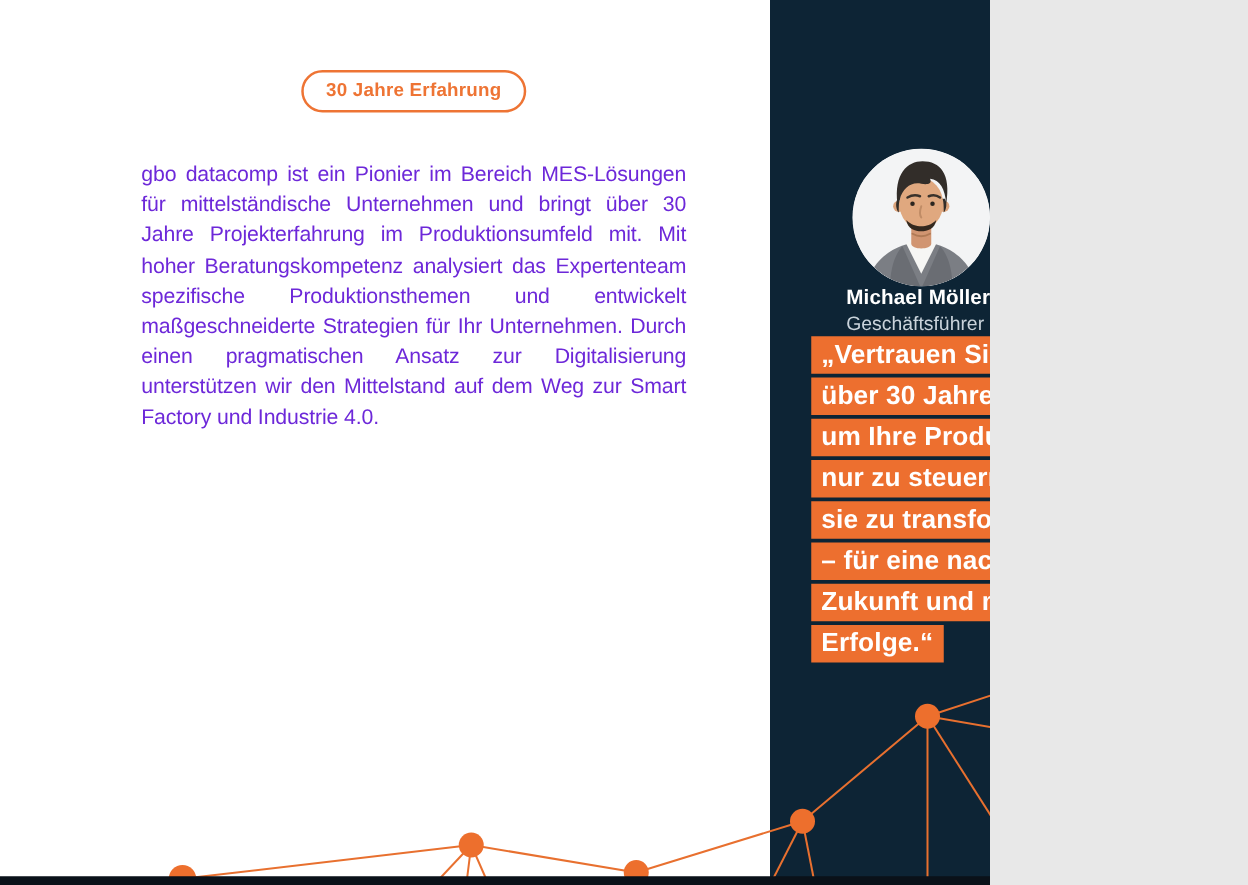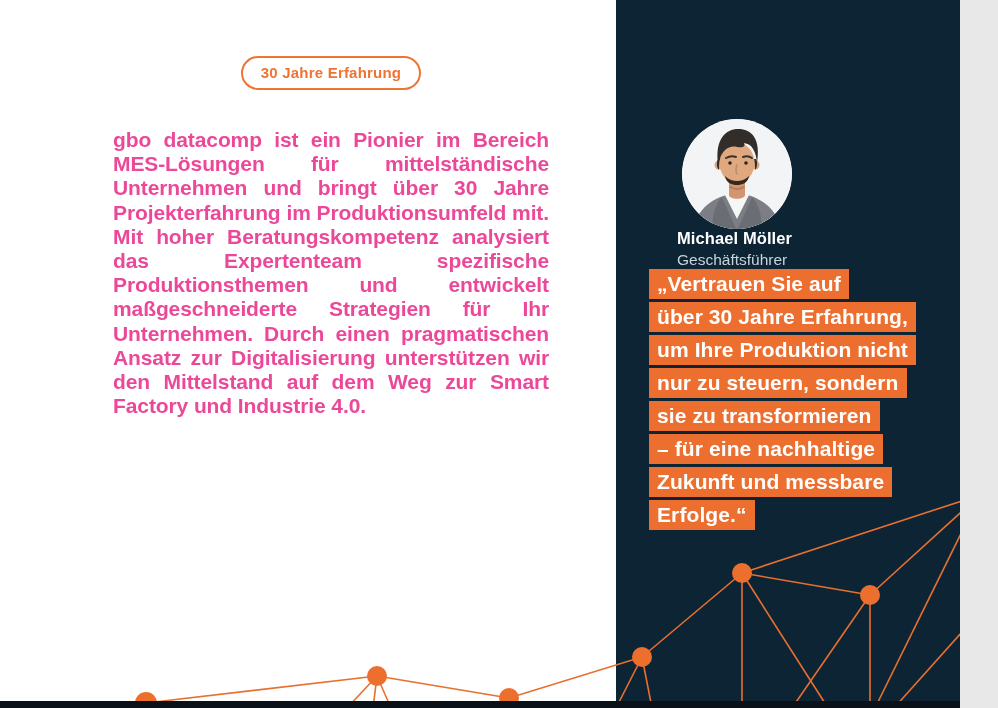--- a/index.html
+++ b/index.html
@@ -1,21 +1,21 @@
 <!DOCTYPE html>
 <html><head>
 <meta charset="utf-8">
 <style>
   * { margin: 0; padding: 0; box-sizing: border-box; }
   html, body { background: #e8e8e8; }
   body { font-family: "Liberation Sans", "DejaVu Sans", sans-serif; }
 
   .page {
     position: relative;
-    width: 960px;
+    width: 792px;
     height: 708px;
     background: #ffffff;
     overflow: hidden;
   }
 
   
   .panel-bg {
     position: absolute;
     left: 616px; top: 0;
     width: 382px; height: 708px;
@@ -58,26 +58,25 @@
     max-width: 412px;
     text-align: center;
     color: #1C3247;
     font-size: 27px;
     line-height: 36px;
     font-weight: 700;
     letter-spacing: -0.2px;
   }
   .body-text {
     margin-top: 38px;
-    color: #ec4899;
-    font-size: 21px;
+    color: #6d28d9;
+    font-size: 17px;
     line-height: 24.2px;
     text-align: justify;
     letter-spacing: -0.1px;
-    font-weight: bold;
   }
   .body-text.second { margin-top: 17px; }
 
   
   .panel-content {
     position: absolute;
     left: 616px; top: 0;
     width: 382px; height: 708px;
     z-index: 2;
   }

